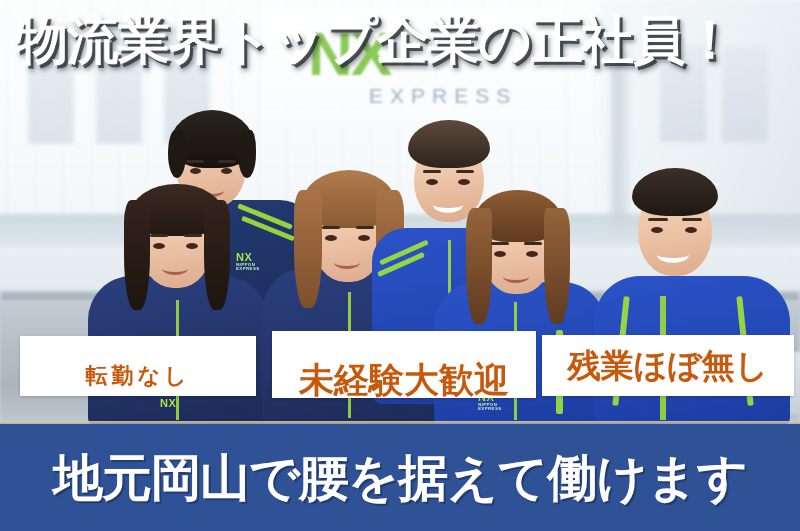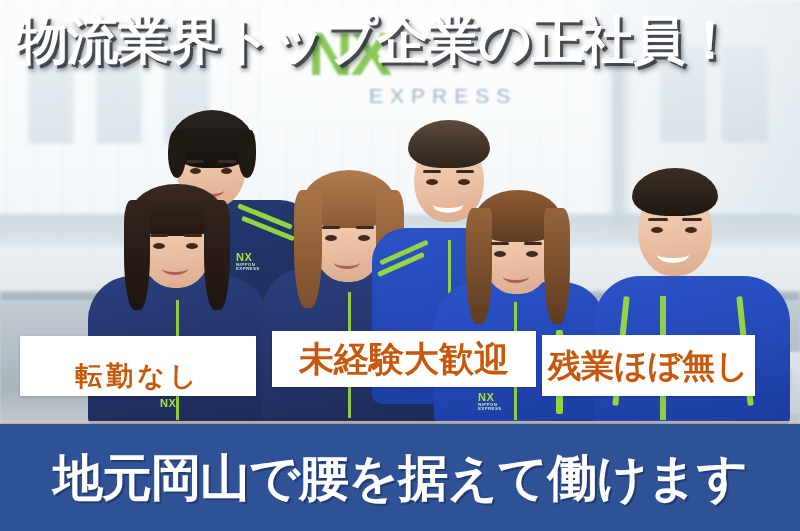--- a/index.html
+++ b/index.html
@@ -148,24 +148,24 @@
   .badge span{
     color:#c8590c;
     font-weight:900;
     font-size:34px;
     line-height:1;
     letter-spacing:1px;
     white-space:nowrap;
     font-family:"DejaVu Sans","Liberation Sans",sans-serif;
   }
   #badge-0{left:20px;top:6px;width:236px;height:60px;}
-  #badge-0 span{font-size:27px;letter-spacing:4px;margin-top:19px;}
-  #badge-1{left:272px;top:1px;width:264px;height:56px;}
+  #badge-0 span{font-size:22px;letter-spacing:4px;margin-top:19px;}
+  #badge-1{left:272px;top:1px;width:264px;height:67px;align-items:flex-end;}
   #badge-1 span{font-size:35px;letter-spacing:0px;}
-  #badge-2{left:542px;top:5px;width:213px;height:61px;}
+  #badge-2{left:542px;top:5px;width:252px;height:61px;}
   #badge-2 span{font-size:33px;letter-spacing:0px;}
 
   
   .bottom-sep{
     position:absolute;left:0;top:421px;width:800px;height:3px;
     background:linear-gradient(180deg,#d9d2c4,#b9a98c);
     opacity:.85;
   }
   .bottombar{
     position:absolute;left:0;top:424px;width:800px;height:107px;

